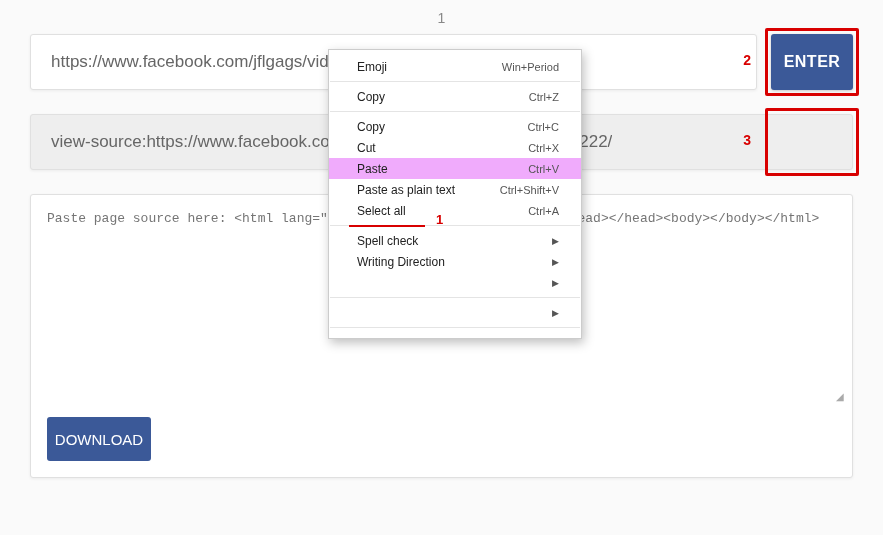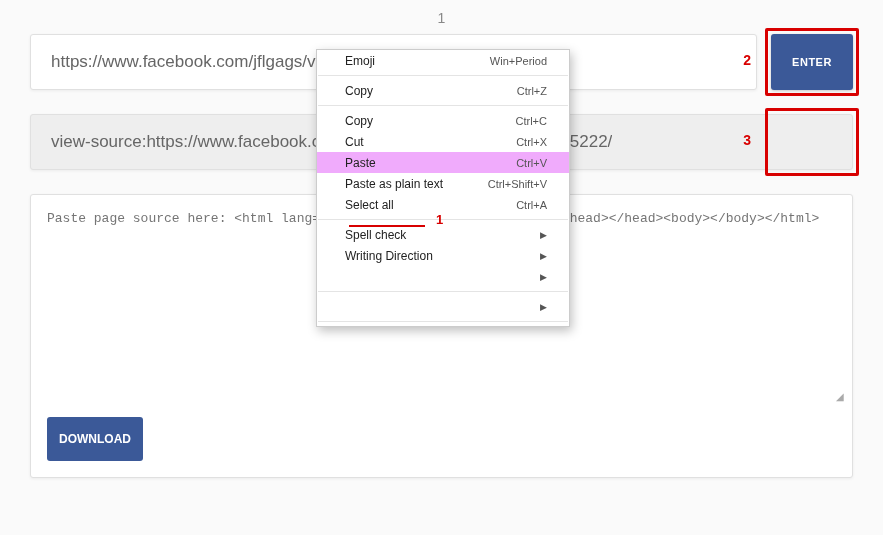--- a/index.html
+++ b/index.html
@@ -47,21 +47,21 @@
       white-space: nowrap;
       overflow: hidden;
     }
     .btn {
       width: 82px;
       height: 56px;
       background: #3b5998;
       color: #fff;
       border: none;
       border-radius: 3px;
-      font-size: 11px;
+      font-size: 16px;
       font-weight: bold;
       letter-spacing: 0.5px;
       cursor: pointer;
       box-shadow: 0 1px 3px rgba(0,0,0,0.2);
     }
     .red-box {
       border: 3px solid #d80000;
       border-radius: 2px;
       padding: 3px;
       position: absolute;
@@ -101,42 +101,42 @@
       right: 4px;
       bottom: 70px;
       width: 12px;
       height: 12px;
       color: #aaa;
       font-size: 10px;
       line-height: 4px;
     }
     .download-btn {
       margin-top: 14px;
-      width: 96px;
+      width: 104px;
       height: 44px;
       background: #3b5998;
       color: #fff;
       border: none;
       border-radius: 3px;
-      font-size: 12px;
-      font-weight: bold;
+      font-size: 15px;
+      font-weight: normal;
       cursor: pointer;
     }
     
     .context-menu {
       position: absolute;
-      left: 316px;
+      left: 328px;
       top: 49px;
       width: 254px;
       background: #fff;
       border: 1px solid #ccc;
       box-shadow: 2px 4px 10px rgba(0,0,0,0.25);
       font-size: 12px;
       z-index: 100;
-      padding: 0 0;
+      padding: 6px 0;
     }
     .menu-item {
       display: flex;
       justify-content: space-between;
       align-items: center;
       padding: 4px 22px 4px 28px;
       color: #222;
       cursor: default;
       height: 21px;
     }

